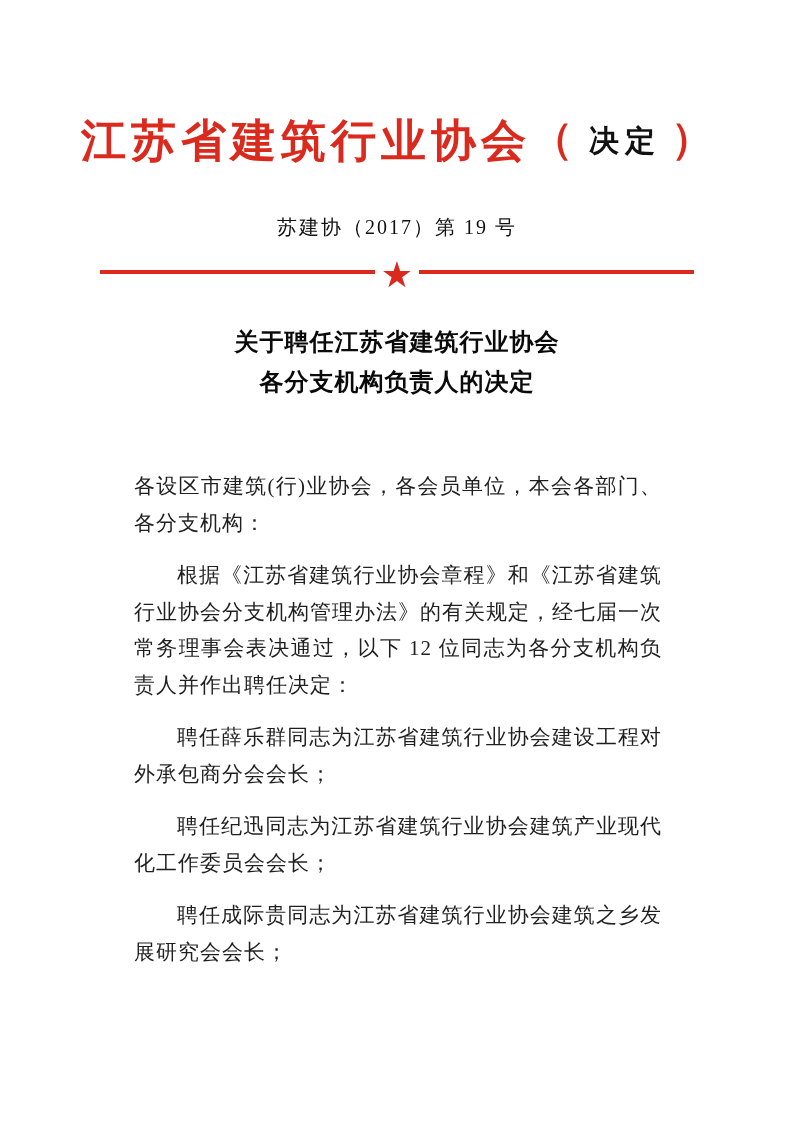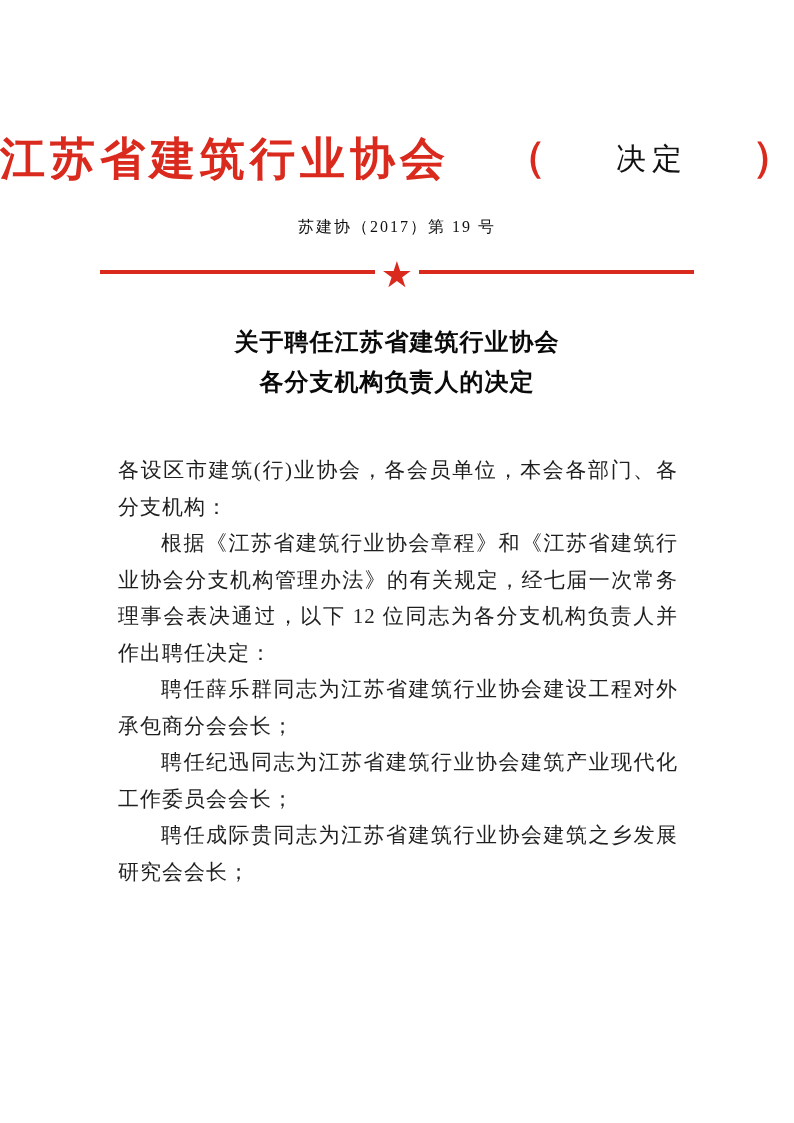--- a/index.html
+++ b/index.html
@@ -10,45 +10,45 @@
   html,body{margin:0;padding:0;background:#ffffff;}
   .page{
     position:relative;
     width:794px;height:1123px;
     background:var(--page-bg);
     overflow:hidden;
     font-family:"Liberation Serif", serif;
   }
   
   .letterhead{
-    position:absolute;top:124px;left:0;width:100%;height:70px;
-    display:flex;justify-content:space-between;align-items:center;
+    position:absolute;top:106px;left:0;width:100%;height:70px;
+    display:flex;justify-content:center;align-items:center;
     white-space:nowrap;
   }
   .org-name{
     color:var(--accent);
     font-size:45px;font-weight:bold;
     letter-spacing:5px;
   }
   .paren{
     color:var(--accent);
     font-size:42px;font-weight:bold;
     line-height:1;position:relative;top:-2px;
   }
   .doc-type{
     color:#111;
-    font-size:30px;font-weight:normal;
+    font-size:30px;font-weight:bold;
     letter-spacing:6px;
     margin:0 10px 0 16px;
   }
   
   .doc-number{
     position:absolute;top:212px;left:0;width:100%;
     text-align:center;
-    font-size:16px;letter-spacing:2px;color:#111;
+    font-size:20px;letter-spacing:2px;color:#111;
     line-height:30px;
   }
   
   .divider{
     position:absolute;top:259px;left:100px;right:100px;height:26px;
     display:flex;align-items:center;gap:6px;
   }
   .divider .seg{flex:1;height:4px;background:var(--accent);}
   .star{
     color:var(--accent);
@@ -68,21 +68,21 @@
   }
   
   .body-text{
     position:absolute;top:452px;left:118px;width:560px;
     font-size:21px;line-height:36.5px;
     letter-spacing:1px;
     color:var(--ink);
     text-align:justify;
     text-justify:inter-character;
   }
-  .body-text p{margin:0;text-indent:43px;}
+  .body-text p{margin:16px;text-indent:43px;}
   .body-text p.salutation{text-indent:0;}
 </style>
 </head>
 <body>
 
 <div class="page">
 
   <div class="letterhead">
     <span class="org-name">江苏省建筑行业协会</span>
     <span class="paren">（</span>

